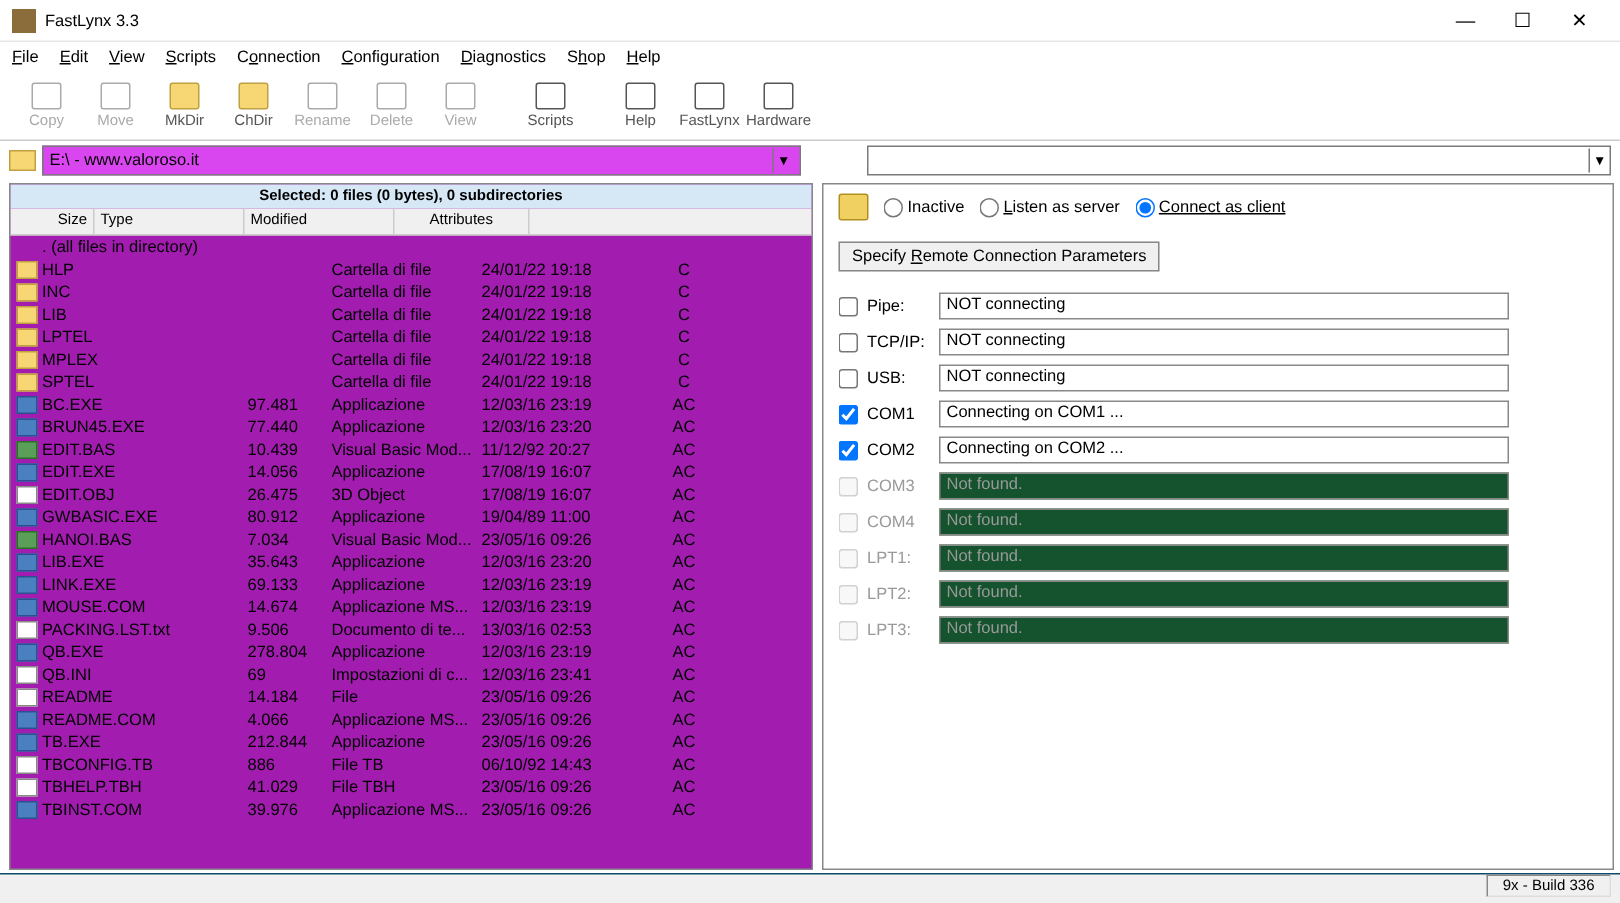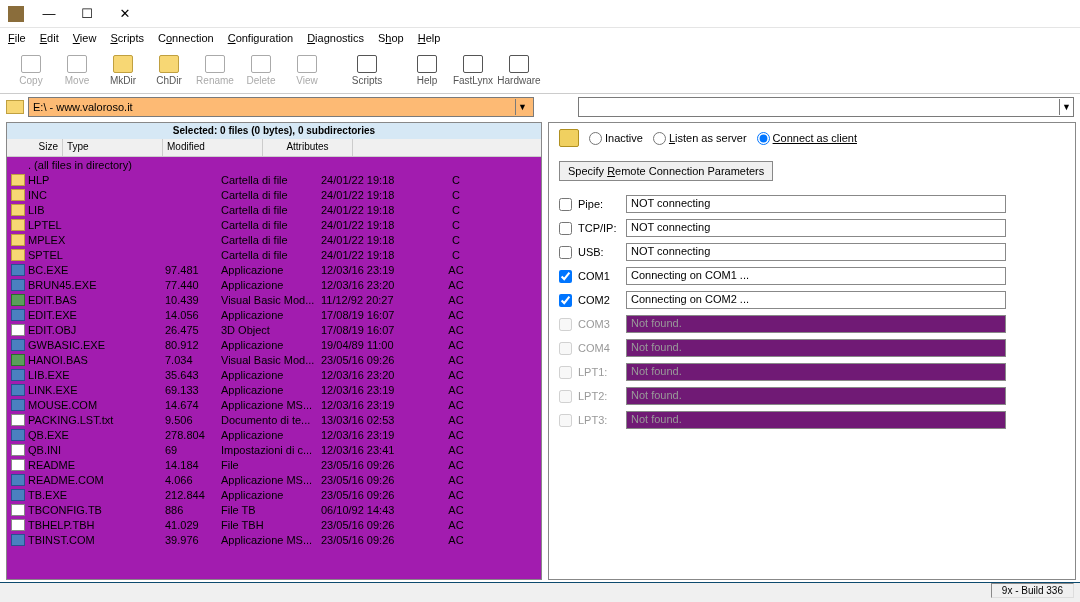--- a/index.html
+++ b/index.html
@@ -12,21 +12,21 @@
 .menubar{height:20px;display:flex;align-items:center;gap:14px;padding:0 8px}
 .menubar span{cursor:default}
 .menubar span u{text-decoration:underline}
 .toolbar{height:46px;display:flex;align-items:center;padding:2px 8px;gap:0;border-bottom:1px solid #ccc}
 .tbtn{width:46px;height:42px;display:flex;flex-direction:column;align-items:center;justify-content:center;gap:2px;color:#555}
 .tbtn.disabled{color:#aaa}
 .tbtn .ticon{width:20px;height:18px;border:1px solid currentColor;border-radius:2px}
 .tbtn .tlabel{font-size:10px}
 .pathbar{height:26px;display:flex;align-items:center;padding:2px 6px;gap:4px}
 .pathicon{width:18px;height:14px;background:#f7d774;border:1px solid #c0a040}
-.pathbox{flex:0 0 506px;height:20px;border:1px solid #7a7a7a;padding:1px 4px;display:flex;align-items:center;justify-content:space-between;background:#fdba74}
+.pathbox{flex:0 0 506px;height:20px;border:1px solid #7a7a7a;padding:1px 4px;display:flex;align-items:center;justify-content:space-between;background:#d946ef}
 .dd{width:14px;height:16px;border-left:1px solid #7a7a7a;display:flex;align-items:center;justify-content:center;font-size:9px}
 .rightpath{flex:1;height:20px;border:1px solid #7a7a7a;margin-left:40px;display:flex;align-items:center;justify-content:space-between;background:#fff}
 .main{display:flex;height:462px;padding:2px 4px 2px 6px;gap:6px}
 .leftpane{width:536px;border:1px solid #888;display:flex;flex-direction:column;background:#a21caf}
 .selhdr{background:#d6e8f5;color:#000;text-align:center;height:16px;line-height:16px;font-weight:bold;font-size:10px}
 .colhdr{display:flex;height:18px;background:#f0f0f0;border-bottom:1px solid #ccc}
 .colhdr div{border-right:1px solid #ccc;padding:2px 4px;font-size:10px}
 .c1{width:158px}.c2{width:56px;text-align:right}.c3{width:100px}.c4{width:100px}.c5{width:90px;text-align:center}
 .filelist{flex:1;overflow:auto}
 .frow{display:flex;height:15px;align-items:center}
@@ -44,30 +44,31 @@
 .connrow{display:flex;align-items:center;gap:10px;margin-bottom:10px}
 .spk{width:20px;height:18px;background:#f0d060;border:1px solid #b09020;border-radius:2px}
 .radio{display:flex;align-items:center;gap:3px}
 .radio input{margin:0}
 .specbtn{border:1px solid #888;padding:3px 8px;margin:4px 0 12px;display:inline-block;background:#f0f0f0}
 .portrow{display:flex;align-items:center;height:22px;margin-bottom:2px;gap:6px}
 .portrow input[type=checkbox]{margin:0}
 .portrow .plabel{width:42px}
 .portrow .pstatus{flex:0 0 380px;height:18px;border:1px solid #888;padding:1px 4px;background:#fff}
 .portrow.disabled{color:#999}
-.portrow.disabled .pstatus{color:#999;background:#701a75}
+.portrow.disabled .pstatus{color:#999;background:#14532d}
 .statusbar{position:absolute;bottom:0;left:0;right:0;height:20px;border-top:1px solid #0c4a6e;display:flex;align-items:flex-start;justify-content:flex-end;padding:0 6px;background:#f0f0f0}
 .statusbar .cell{border:1px inset #ddd;padding:1px 10px;font-size:10px}
 .underl{text-decoration:underline}
 </style>
 </head>
 <body>
 
 <div class="titlebar">
   <div class="icon"></div>
+  <div class="title">FastLynx 3.3</div>
   <div class="winbtns">
     <div class="winbtn">—</div>
     <div class="winbtn">☐</div>
     <div class="winbtn">✕</div>
   </div>
 </div>
 
 <div class="menubar">
   <span><u>F</u>ile</span>
   <span><u>E</u>dit</span>

